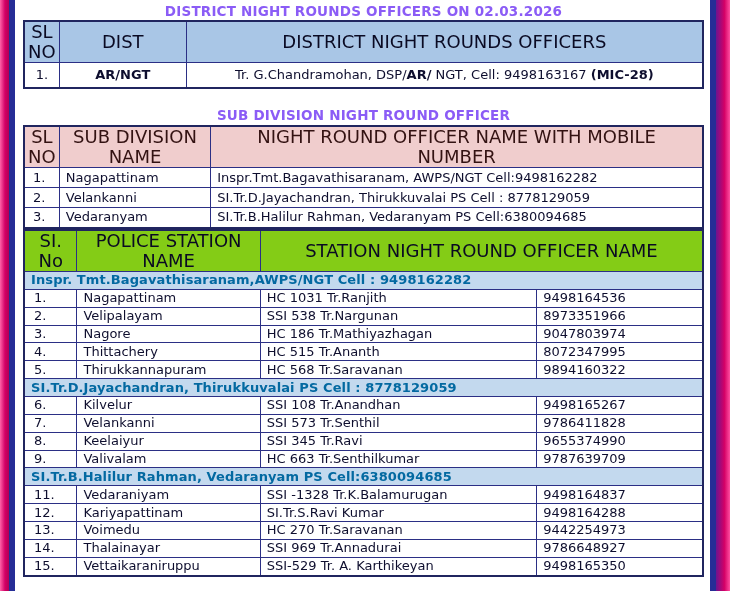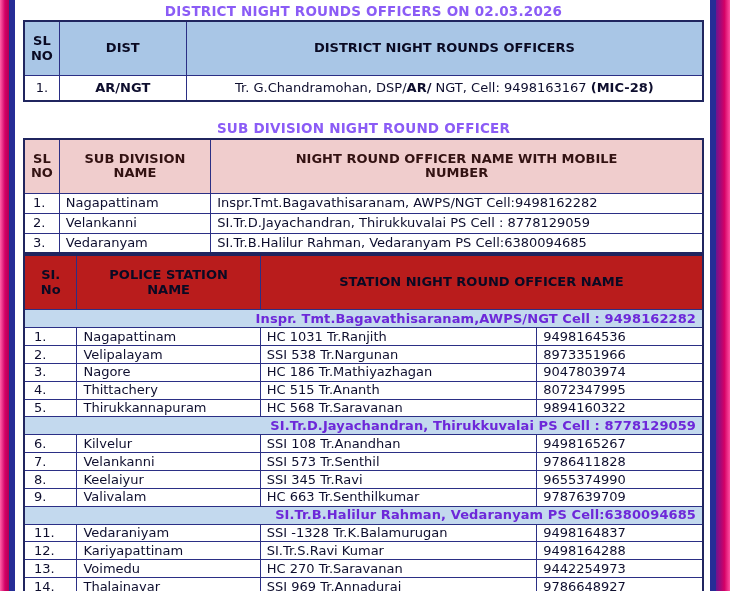--- a/index.html
+++ b/index.html
@@ -21,47 +21,47 @@
   .doc-title { font-weight:bold; text-align:center; color:#8b5cf6; letter-spacing:.2px; }
   .t1-title { font-size:13.5px; margin:3px 0 1px; }
   .t2-title { font-size:13.5px; margin:18px 0 2px; }
   .t3-title { font-size:13.5px; margin:25px 0 2px; }
 
   table { width:100%; border-collapse:collapse; table-layout:fixed; }
   table { border:2.5px solid #20255f; }
   th, td { border:1.5px solid #2b2f85; overflow:hidden; }
 
   th {
-    font-size:13px; font-weight:bold; line-height:1.12;
-    padding:12px 3px; white-space:pre-line; text-align:center;
+    font-size:18px; font-weight:normal; line-height:1.12;
+    padding:0 3px; white-space:pre-line; text-align:center;
     vertical-align:middle; color:#0a0a23;
   }
   td {
     font-size:13px; color:#0e0e2e; line-height:1.22;
     padding:1px 6px; vertical-align:middle;
     white-space:nowrap;
   }
 
   
   .tbl-district th { background:#a9c6e6; height:33px; }
   .tbl-district td { height:25px; text-align:center; }
   .tbl-district .dist-cell { font-weight:bold; }
 
   
   .tbl-subdiv th { background:#f0cdcd; color:#331212; height:36px; }
   .tbl-subdiv td { height:20px; }
   .tbl-subdiv .sl-cell { padding-left:8px; }
 
   
-  .tbl-station th { background:#b91c1c; height:32px; }
+  .tbl-station th { background:#84cc16; height:32px; }
   .tbl-station td { height:17.5px; padding-top:.5px; padding-bottom:.5px; }
   .tbl-station .sl-cell { padding-left:9px; }
   .group-header td {
-    background:#c3d9ee; font-weight:bold; text-align:right;
-    color:#6d28d9; letter-spacing:.1px;
+    background:#c3d9ee; font-weight:bold; text-align:left;
+    color:#0369a1; letter-spacing:.1px;
   }
   .bold { font-weight:bold; }
 </style>
 </head>
 <body>
 
 <div class="frame frame-left-magenta"></div>
 <div class="frame frame-left-navy"></div>
 <div class="frame frame-right-navy"></div>
 <div class="frame frame-right-magenta"></div>

